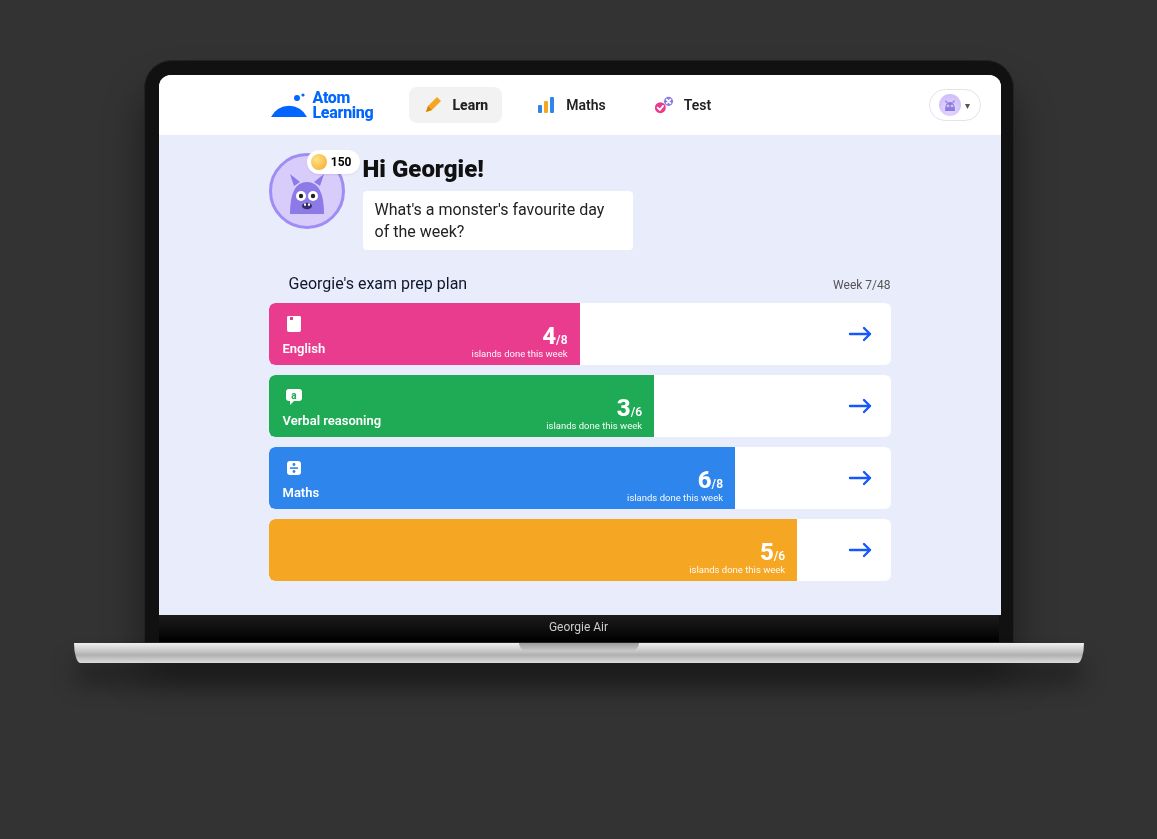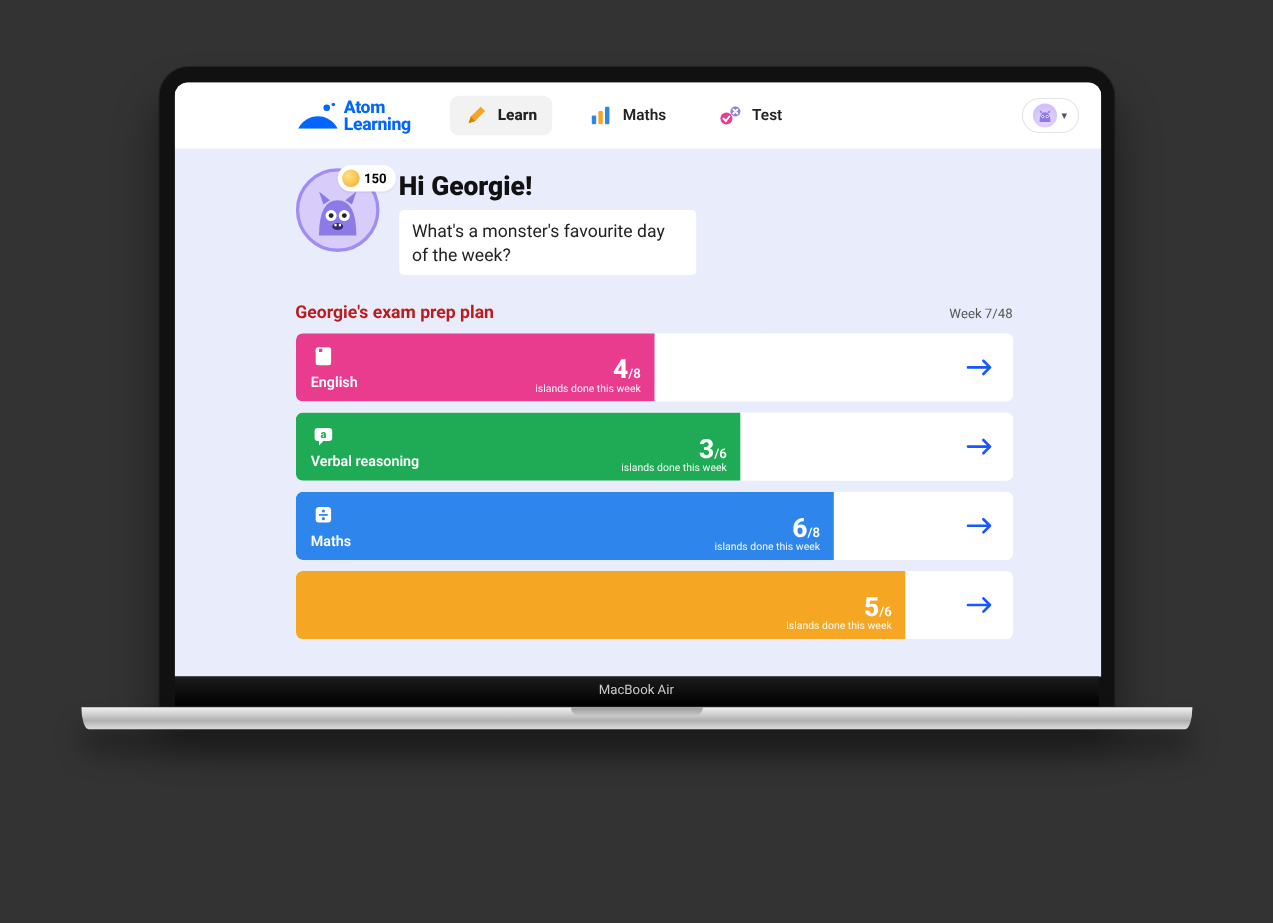--- a/index.html
+++ b/index.html
@@ -122,21 +122,21 @@
   }
   .avatar-btn .mini-monster {
     width: 22px; height: 22px; border-radius: 50%;
     background: radial-gradient(circle at 50% 70%, #e9d8ff, #c7b6f8);
     display:flex; align-items:center; justify-content:center;
   }
   .chev { font-size: 10px; color:#555;}
 
   
   .main {
-    padding: 18px 80px 0 110px;
+    padding: 18px 110px 0 110px;
   }
   .profile-row {
     display: flex;
     align-items: flex-start;
     gap: 18px;
     position: relative;
   }
   .monster-circle {
     width: 76px; height: 76px;
     border-radius: 50%;
@@ -181,22 +181,23 @@
 
   .plan-header {
     display: flex;
     justify-content: space-between;
     align-items: baseline;
     margin-top: 24px;
     margin-bottom: 10px;
   }
   .plan-title {
     font-size: 16px;
-    font-weight: 700;
-    color: #b91c1c;
+    font-weight: 400;
+    color: #0f172a;
+    margin-left: 20px;
   }
   .plan-week {
     font-size: 12px;
     color: #555;
   }
 
   .subject-row {
     background: #fff;
     height: 62px;
     border-radius: 6px;
@@ -447,18 +448,18 @@
               <div class="subject-arrow">
                 <svg width="26" height="18" viewBox="0 0 26 18">
                   <path d="M2 9 H22 M16 3 L22 9 L16 15" stroke="#1757ff" stroke-width="2.4" fill="none" stroke-linecap="round" stroke-linejoin="round"></path>
                 </svg>
               </div>
             </div>
           </div>
 
       </div>
     </div>
-    <div class="laptop-model">MacBook Air</div>
+    <div class="laptop-model">Georgie Air</div>
   </div>
   <div class="laptop-base">
     <div class="laptop-notch"></div>
   </div>
 </div>
 
 </body></html>

